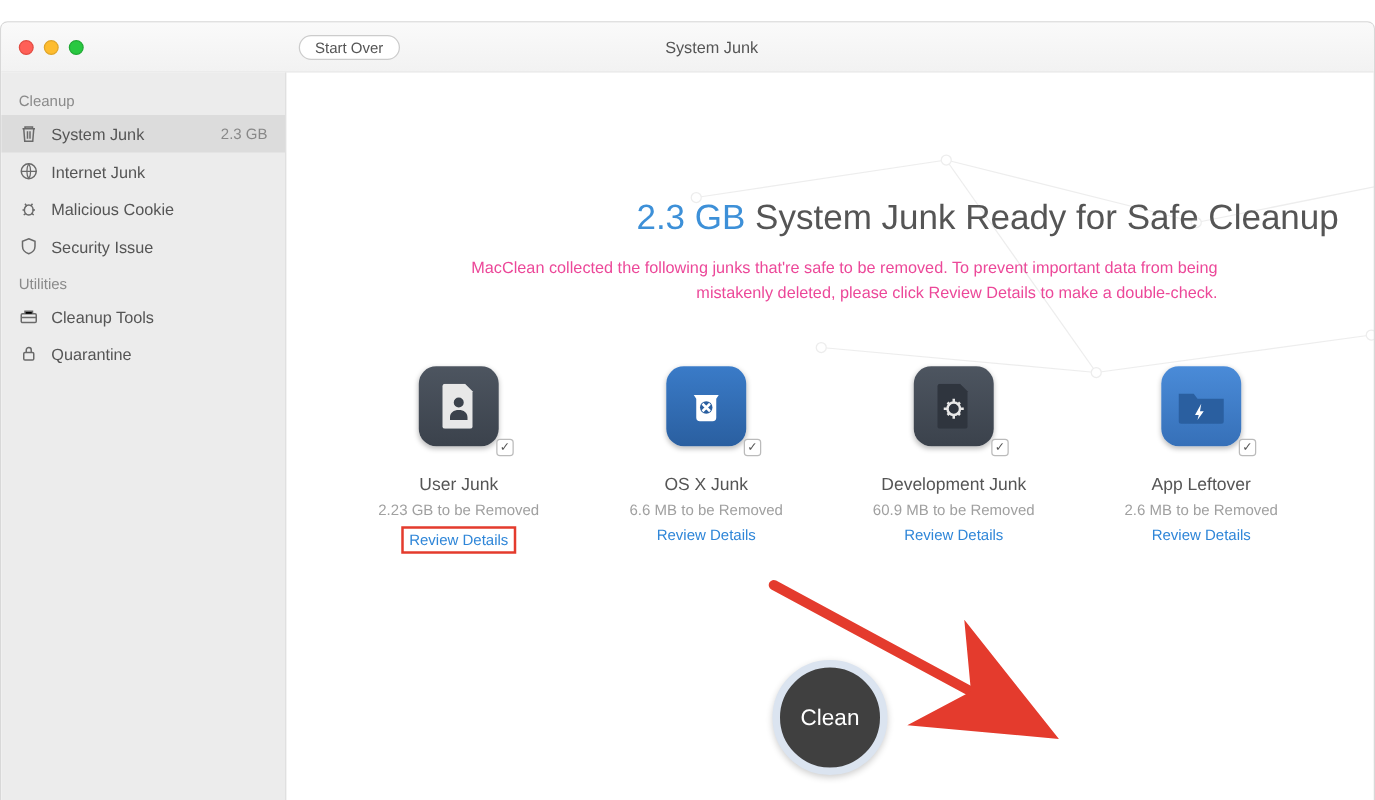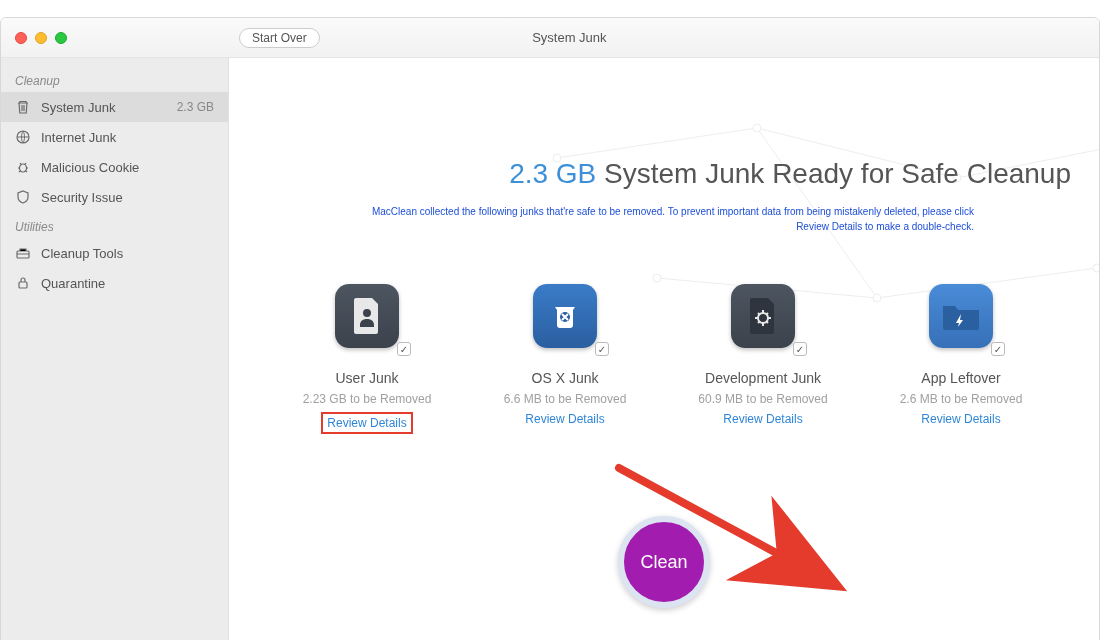--- a/index.html
+++ b/index.html
@@ -22,51 +22,51 @@
 .startover {
   margin-left: 10px; font-size: 12px; color: #555; background: #fff;
   border: 1px solid #ccc; border-radius: 11px; padding: 2px 12px; cursor: pointer;
 }
 .title { flex: 1; text-align: center; font-size: 13px; color: #555; padding-right: 280px; }
 .body { flex: 1; display: flex; min-height: 0; }
 .sidebar {
   width: 228px; background: #ececec; border-right: 1px solid #e0e0e0;
   padding-top: 8px; font-size: 13px; color: #555;
 }
-.section-label { font-size: 12px; color: #8a8a8a; padding: 8px 14px 4px; font-style: italic; }
+.section-label { font-size: 12px; color: #8a8a8a; padding: 8px 14px 4px; }
 .item {
   display: flex; align-items: center; gap: 10px; padding: 7px 14px; cursor: pointer;
 }
 .item.active { background: #dcdcdc; }
 .item .icon { width: 16px; height: 16px; display: flex; align-items: center; justify-content: center; color: #6a6a6a; }
 .item .label { flex: 1; }
 .item .badge { font-size: 12px; color: #888; }
 .main { flex: 1; position: relative; padding: 60px 28px 20px; text-align: right; }
 .headline { font-size: 28px; font-weight: 300; color: #555; margin-top: 40px; }
 .headline .accent { color: #3d90d8; }
-.sub { font-size: 10px; color: #1d4ed8; max-width: 620px; margin: 14px auto 0; line-height: 1.5; }
+.sub { font-size: 13px; color: #ec4899; max-width: 620px; margin: 14px auto 0; line-height: 1.5; }
 .cards { display: flex; justify-content: space-between; margin: 50px 20px 0; }
 .card { width: 180px; display: flex; flex-direction: column; align-items: center; }
 .card-icon {
   width: 64px; height: 64px; border-radius: 14px; background: linear-gradient(#4d5560,#3b424c);
   display: flex; align-items: center; justify-content: center; position: relative;
   box-shadow: 0 2px 4px rgba(0,0,0,.25);
 }
 .card-check {
   position: absolute; right: -12px; bottom: -8px; width: 14px; height: 14px;
   border: 1px solid #bbb; border-radius: 3px; background: #fff; font-size: 10px;
   color: #555; display:flex; align-items:center; justify-content:center; cursor:pointer;
 }
 .card-title { margin-top: 22px; font-size: 14px; color: #555; }
 .card-sub { margin-top: 6px; font-size: 12px; color: #a0a0a0; }
 .card-link { margin-top: 6px; font-size: 12px; color: #2f86d8; cursor: pointer; }
 .card-link.boxed { border: 2px solid #e43b2d; padding: 2px 4px; }
 .clean-btn {
-  position: absolute; bottom: 48px; left: 50%; transform: translateX(-50%);
-  width: 92px; height: 92px; border-radius: 50%; background: #a21caf;
+  position: absolute; bottom: 36px; left: 50%; transform: translateX(-50%);
+  width: 92px; height: 92px; border-radius: 50%; background: #404040;
   border: 6px solid #dbe4f0; color: #fff; font-size: 18px; display:flex;
   align-items:center; justify-content:center; cursor:pointer;
   box-shadow: 0 2px 6px rgba(0,0,0,.2);
 }
 
 .arrow {
   position: absolute; left: 380px; top: 400px; width: 250px; height: 140px;
   pointer-events: none;
 }
 

